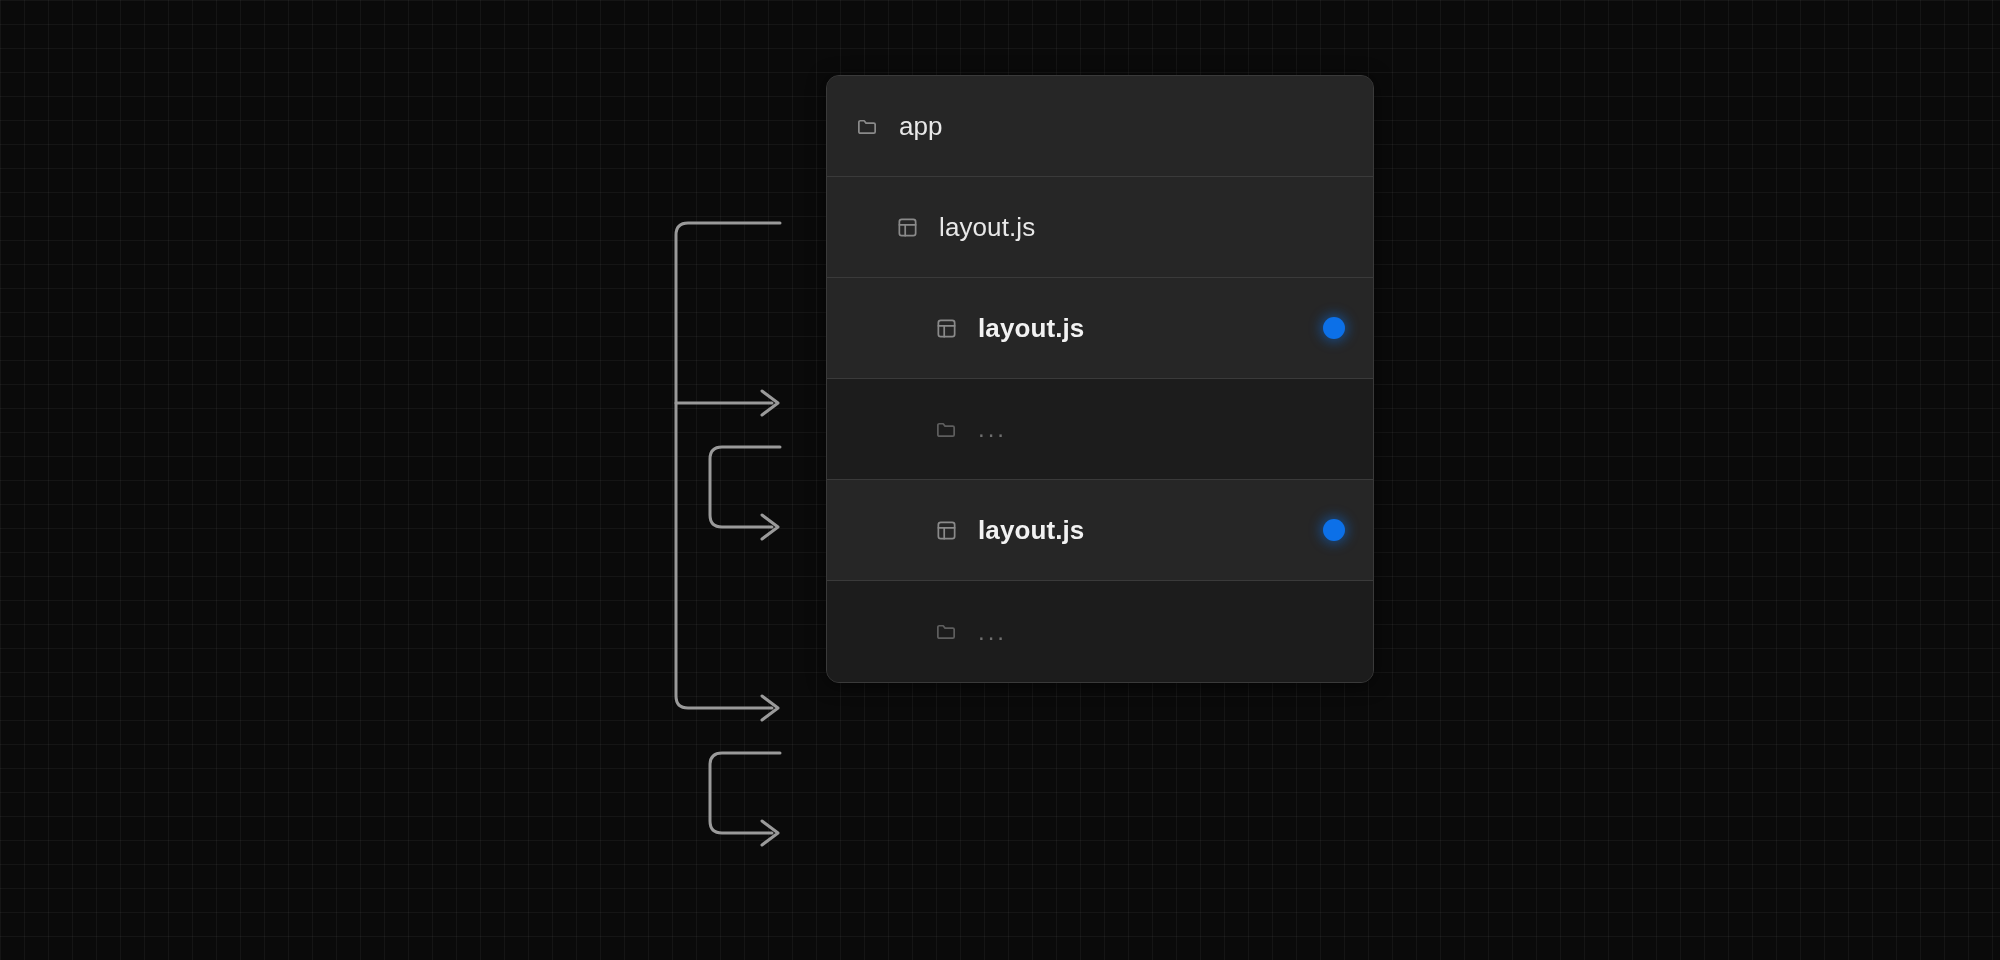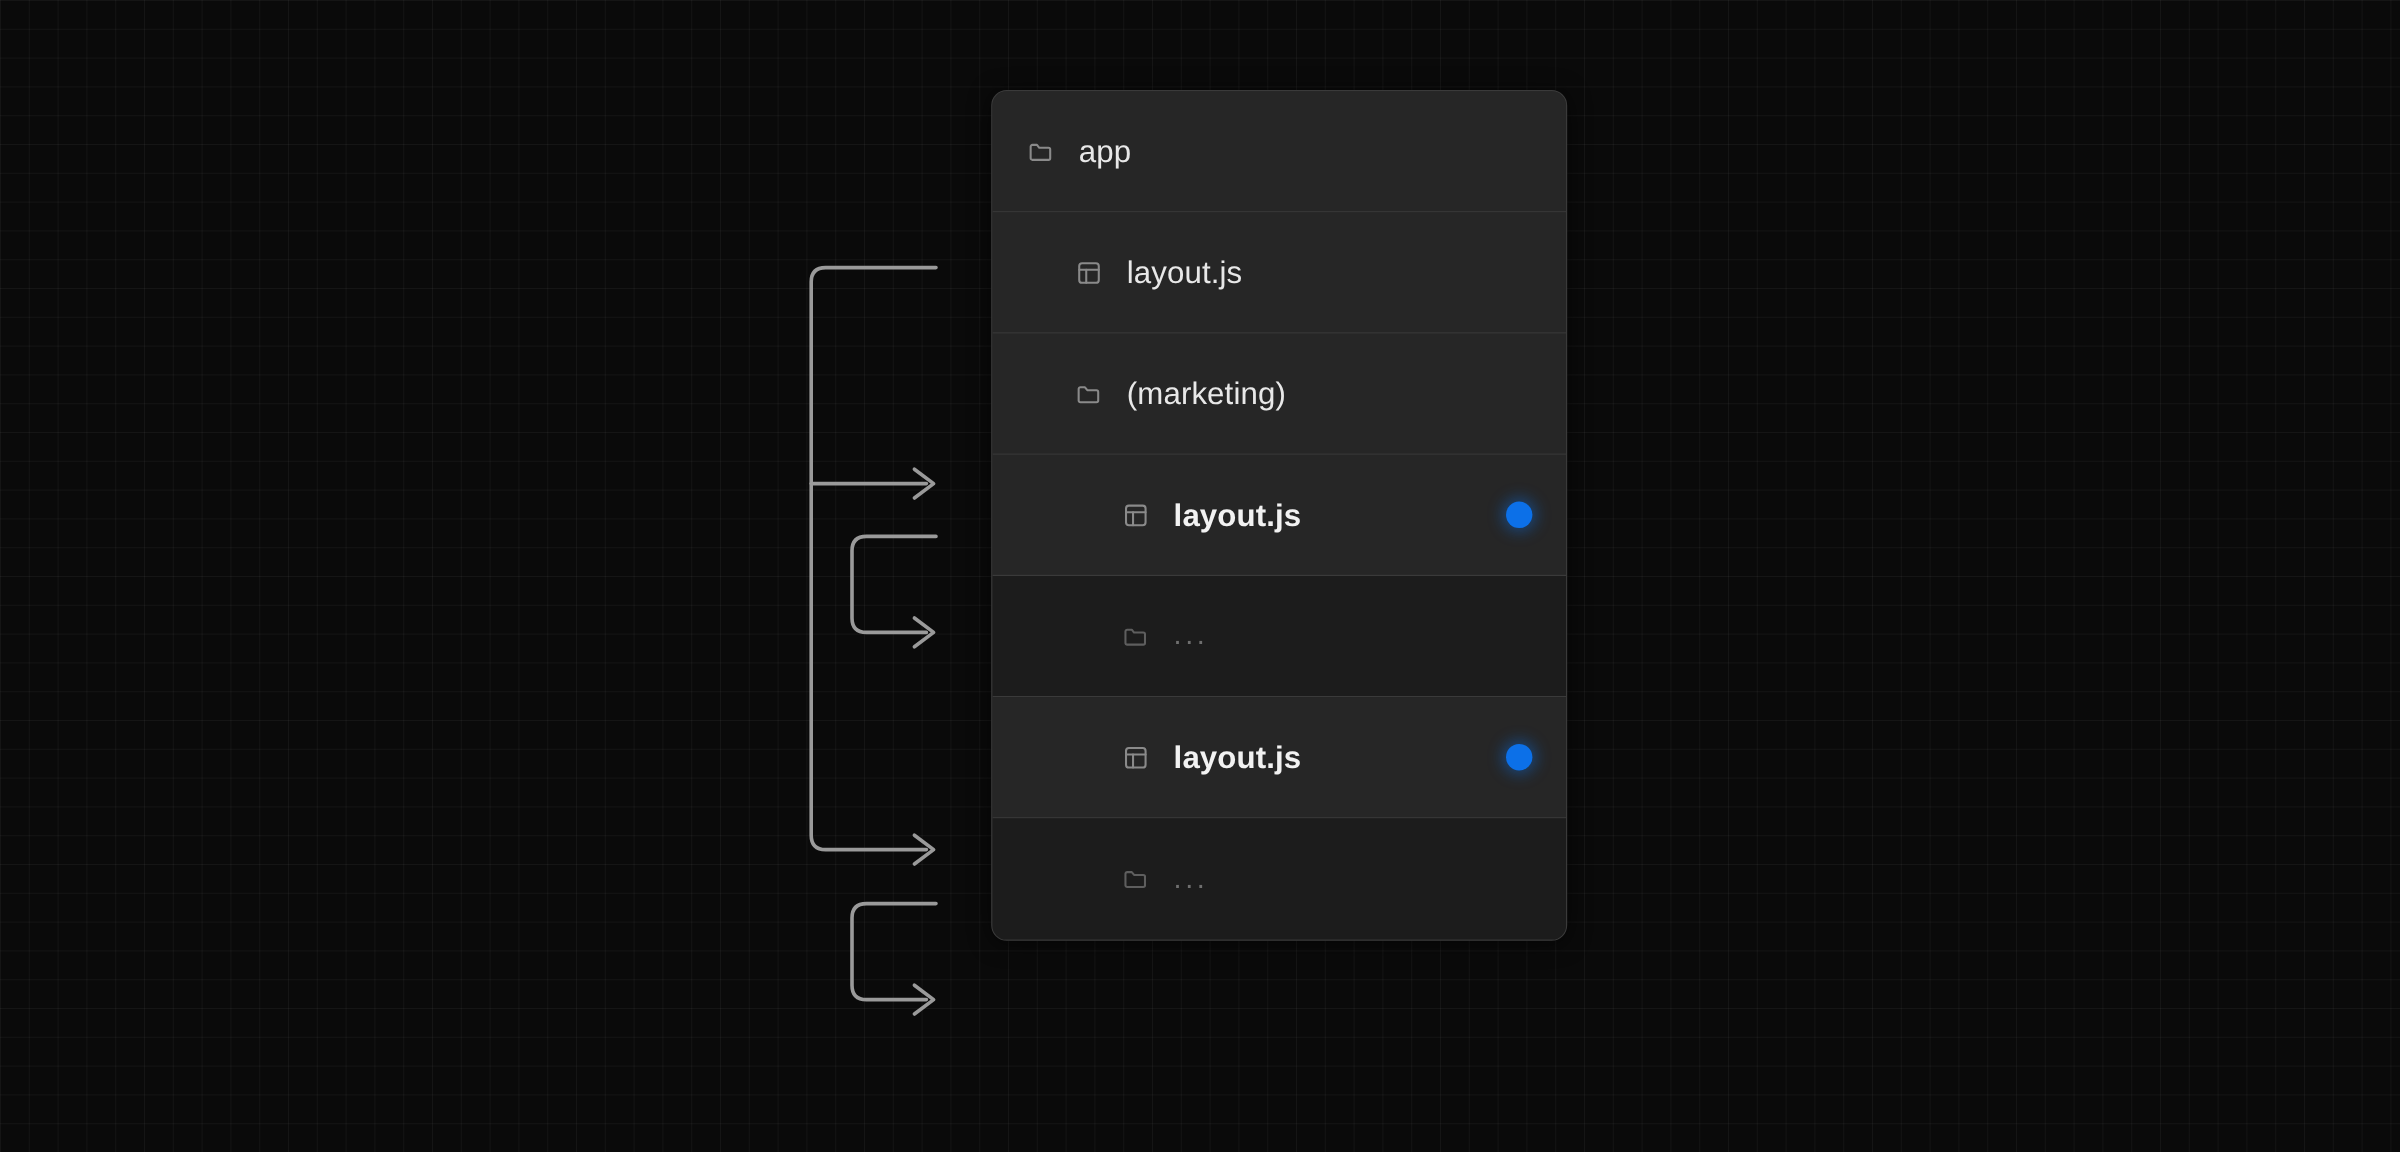--- a/index.html
+++ b/index.html
@@ -31,21 +31,21 @@
     width: 2000px;
     height: 960px;
     pointer-events: none;
   }
 
   
   #tree-card {
     position: absolute;
     left: 826px;
     top: 75px;
-    width: 480px;
+    width: 548px;
     border: 1px solid #3a3a3a;
     border-radius: 13px;
     background: #262626;
     box-sizing: border-box;
     overflow: hidden;
     box-shadow: 0 2px 18px rgba(0,0,0,0.55);
   }
 
   .tree-row {
     position: relative;
@@ -149,29 +149,20 @@
         <svg width="23" height="23" viewBox="0 0 24 24" fill="none" stroke="currentColor" stroke-width="1.8" stroke-linecap="round" stroke-linejoin="round">
           <rect x="3.5" y="3.5" width="17" height="17" rx="2.5"></rect>
           <path d="M3.5 9.2h17"></path>
           <path d="M9.6 9.2v11.3"></path>
         </svg>
       </span>
       <span class="row-label">layout.js</span>
       <span class="row-spacer"></span>
     </div>
 
-    <div class="tree-row row-indent-1">
-      <span class="row-icon">
-        <svg width="23" height="23" viewBox="0 0 24 24" fill="none" stroke="currentColor" stroke-width="1.8" stroke-linecap="round" stroke-linejoin="round">
-          <path d="M3 7.5a1.5 1.5 0 0 1 1.5-1.5h4l2 2.5h8a1.5 1.5 0 0 1 1.5 1.5v7.5a1.5 1.5 0 0 1-1.5 1.5h-14A1.5 1.5 0 0 1 3 17.5z"></path>
-        </svg>
-      </span>
-      <span class="row-label">(marketing)</span>
-      <span class="row-spacer"></span>
-    </div>
 
     <div class="tree-row row-indent-2">
       <span class="row-icon">
         <svg width="23" height="23" viewBox="0 0 24 24" fill="none" stroke="currentColor" stroke-width="1.8" stroke-linecap="round" stroke-linejoin="round">
           <rect x="3.5" y="3.5" width="17" height="17" rx="2.5"></rect>
           <path d="M3.5 9.2h17"></path>
           <path d="M9.6 9.2v11.3"></path>
         </svg>
       </span>
       <span class="row-label bold">layout.js</span>

